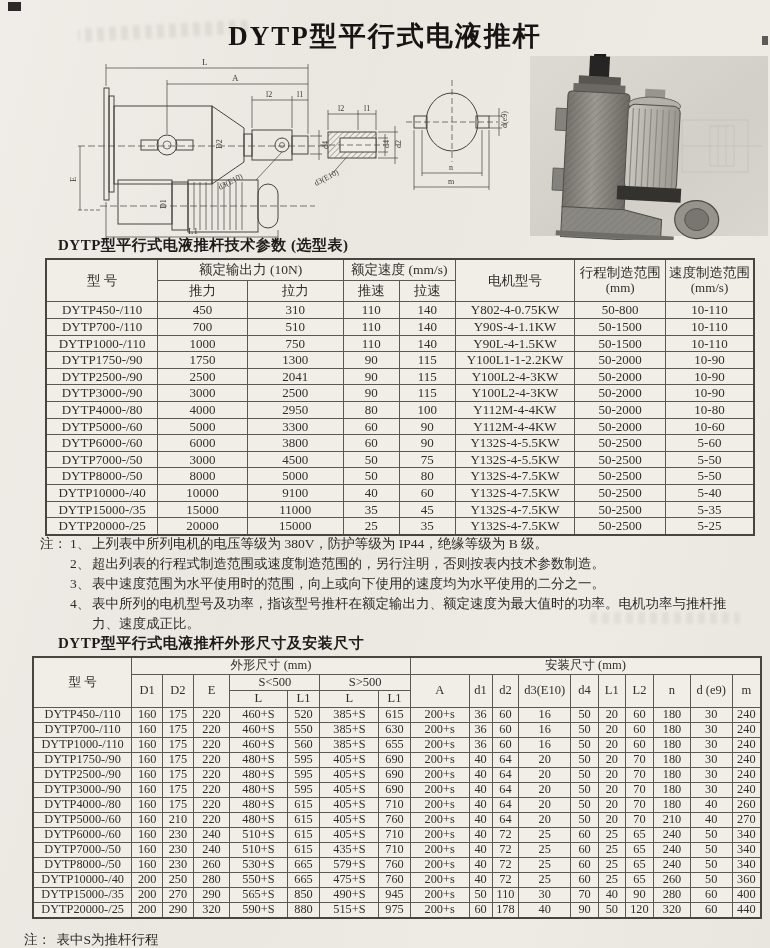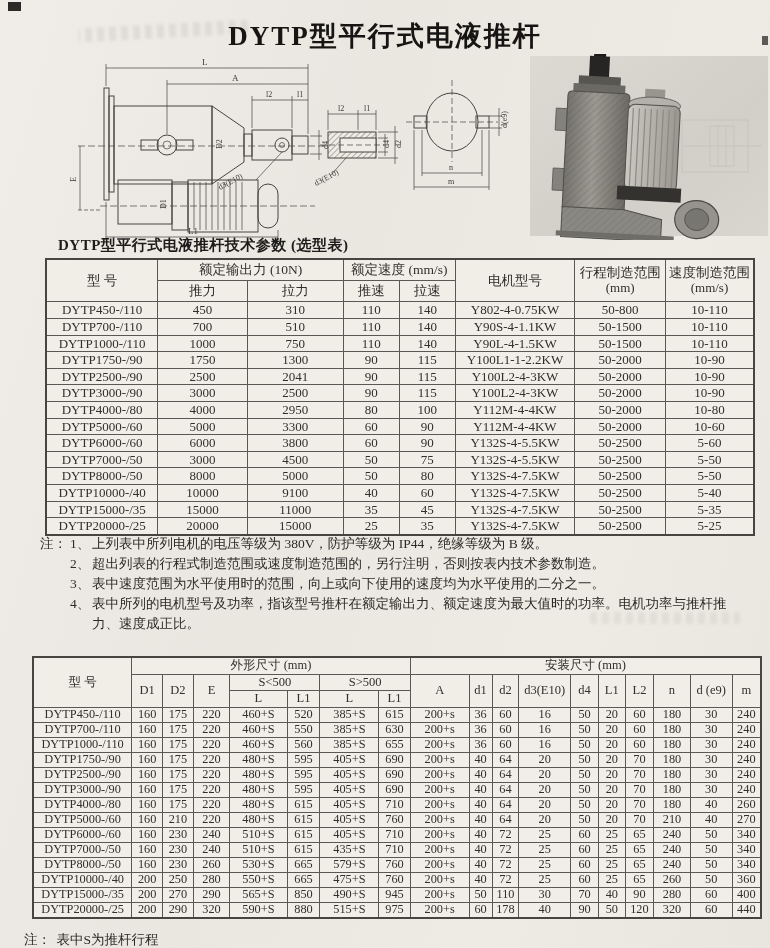--- a/index.html
+++ b/index.html
@@ -428,20 +428,21 @@
     <div class="note-row note-indent">
       <span class="note-num">3、</span>
       <span class="note-text">表中速度范围为水平使用时的范围，向上或向下使用的速度均为水平使用的二分之一。</span>
     </div>
     <div class="note-row note-indent">
       <span class="note-num">4、</span>
       <span class="note-text">表中所列的电机型号及功率，指该型号推杆在额定输出力、额定速度为最大值时的功率。电机功率与推杆推力、速度成正比。</span>
     </div>
   </div>
 
+  <div class="sec-title sec2">DYTP型平行式电液推杆外形尺寸及安装尺寸</div>
 
   <table class="t2">
     <colgroup>
       <col style="width:14.1%">
         <col style="width:4.4%">
         <col style="width:4.4%">
         <col style="width:5.2%">
       <col style="width:8.2%">
         <col style="width:4.7%">
         <col style="width:8.4%">

